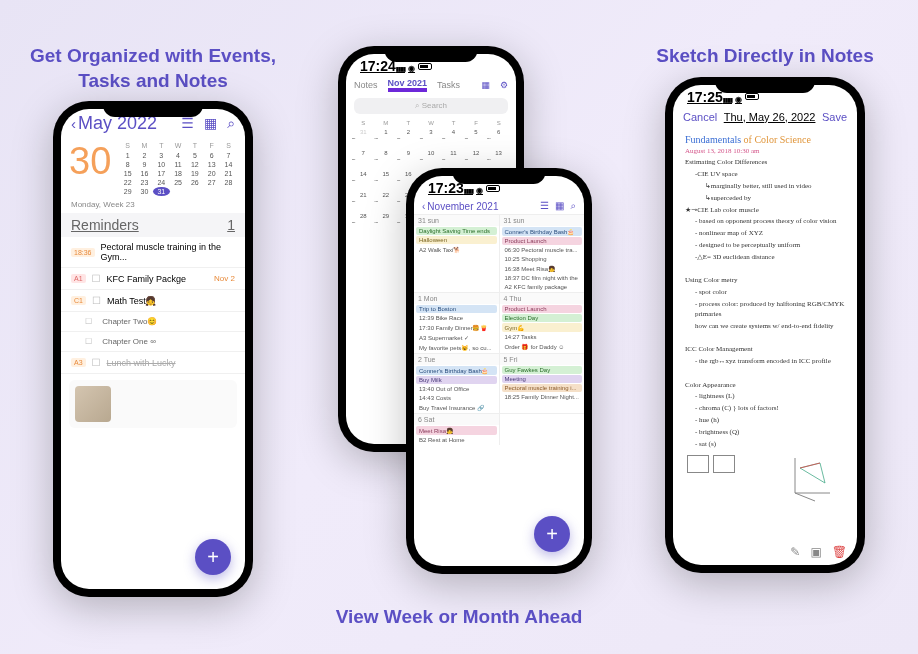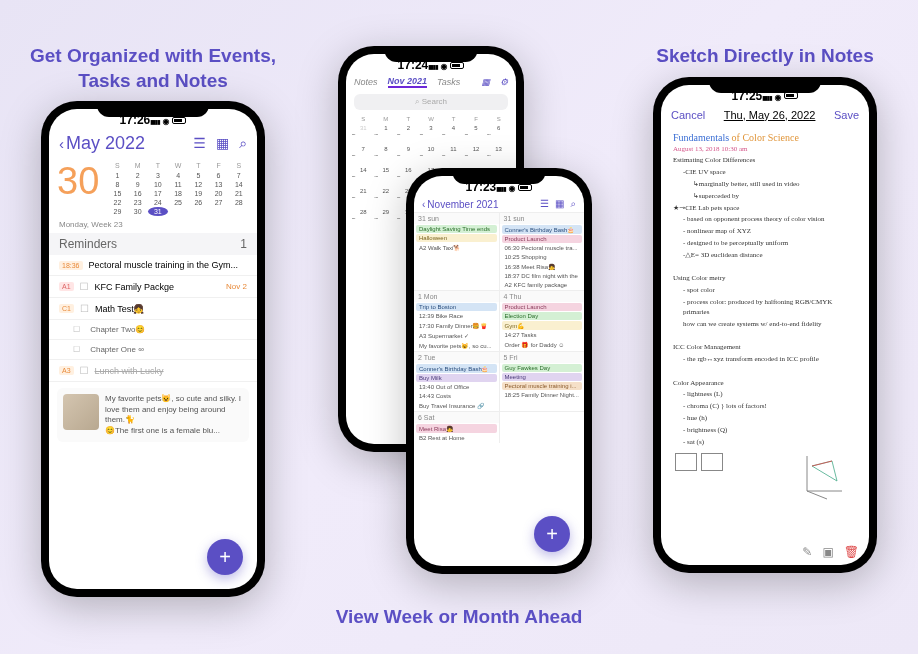--- a/index.html
+++ b/index.html
@@ -24,40 +24,40 @@
 .headline.bottom { position: absolute; bottom: 24px; left: 0; right: 0; }
 
 
 .phone {
   background: #000;
   border-radius: 36px;
   padding: 8px;
   position: relative;
   box-shadow: 0 10px 40px rgba(0,0,0,0.25);
 }
-.phone.main { width: 224px; margin: 4px auto 0; }
+.phone.main { width: 200px; margin: 4px auto 0; }
 .phone.small { width: 186px; }
 .phone-screen {
   background: #fff;
   border-radius: 28px;
   overflow: hidden;
   position: relative;
 }
 .phone.main .phone-screen { height: 480px; }
 .phone.small .phone-screen { height: 390px; }
 .phone.note .phone-screen { height: 480px; background:#fff; }
 .notch {
   position: absolute; top: 0; left: 50%; transform: translateX(-50%);
   width: 50%; height: 16px; background: #000;
   border-radius: 0 0 12px 12px; z-index: 10;
 }
 
 .status-bar {
-  display: flex; justify-content: center; align-items: center;
-  padding: 4px 14px 2px; font-size: 12px; font-weight: 600;
+  display: flex; justify-content: flex-start; align-items: center;
+  padding: 4px 14px 2px; font-size: 14px; font-weight: 600; text-decoration: underline;
 }
 .status-right { display: flex; gap: 3px; align-items: center; }
 .signal, .wifi, .batt { display: inline-block; }
 .signal::before { content: "▮▮▮▮"; font-size: 6px; letter-spacing: -1px; }
 .wifi::before { content: "◉"; font-size: 8px; }
 .batt { width: 14px; height: 7px; border: 1px solid #000; border-radius: 2px; position: relative; }
 .batt::after { content:""; position:absolute; left:1px; top:1px; bottom:1px; right:3px; background:#000; }
 
 
 .nav-row { display: flex; justify-content: space-between; align-items: center; padding: 4px 10px; }
@@ -70,22 +70,22 @@
 .big-date { font-size: 38px; color: #f5a05a; font-weight: 300; line-height: 1; }
 .cal-grid-mini { flex: 1; }
 .dow-row { display: flex; font-size: 7px; color: #999; }
 .dow-row span { flex: 1; text-align: center; }
 .cal-cells { display: flex; flex-wrap: wrap; font-size: 7px; }
 .cal-cells span { width: 14.28%; text-align: center; padding: 1px 0; color: #555; }
 .cal-cells .today { background: #5b4fc4; color: #fff; border-radius: 50%; }
 .sub-date { font-size: 8px; color: #888; padding: 0 10px 4px; }
 
 .section-hd {
-  background: #f5f5f7; padding: 4px 10px; font-size: 12px; color: #666;
-  display: flex; justify-content: space-between;
+  background: #f5f5f7; padding: 4px 10px; font-size: 14px; color: #666;
+  display: flex; justify-content: space-between; text-decoration: underline;
 }
 .list-item {
   display: flex; align-items: center; gap: 6px;
   padding: 5px 10px; font-size: 9px; border-bottom: 1px solid #f0f0f0;
 }
 .list-item.strike span:last-child { text-decoration: line-through; color: #aaa; }
 .badge { font-size: 7px; padding: 1px 3px; border-radius: 2px; }
 .badge.red { background: #ffe5e5; color: #d66; }
 .badge.orange { background: #fff0e0; color: #e88a3a; }
 .date-tag { font-size: 8px; color: #e88a3a; margin-left: auto; }
@@ -106,23 +106,23 @@
   background: #5b4fc4; color: #fff; display: flex;
   align-items: center; justify-content: center; font-size: 20px;
   box-shadow: 0 4px 12px rgba(91,79,196,0.4);
 }
 
 
 .panel2-wrap { position: relative; height: 560px; }
 .phone-back { position: absolute; top: 38px; left: 24px; }
 .phone-front { position: absolute; top: 160px; left: 92px; }
 
-.tabs-row { display: flex; gap: 10px; padding: 2px 8px; font-size: 9px; align-items: center; font-style: italic; }
+.tabs-row { display: flex; gap: 10px; padding: 2px 8px; font-size: 9px; align-items: center; }
 .tabs-row .tab { color: #888; }
-.tabs-row .tab.active { color: #5b4fc4; font-weight: 600; border-bottom: 2px solid #6d28d9; }
+.tabs-row .tab.active { color: #5b4fc4; font-weight: 600; border-bottom: 4px solid #6d28d9; }
 .tabs-row .spacer { flex: 1; }
 .search-box {
   margin: 4px 8px; padding: 3px 8px; background: #f0f0f2;
   border-radius: 6px; font-size: 8px; color: #aaa; text-align: center;
 }
 .month-grid { padding: 2px 6px; }
 .month-grid .dow-row { font-size: 6px; }
 .month-grid .cal-cells { font-size: 6px; }
 .month-grid .cal-cells span { padding: 3px 0; position: relative; }
 .dots { display: block; font-size: 3px; line-height: 3px; color: #5b4fc4; }
@@ -168,28 +168,20 @@
 .note-toolbar span { color:#888; }
 </style>
 </head>
 <body>
 
 <div class="panel">
   <div class="headline top">Get Organized with Events, Tasks and Notes</div>
   <div class="phone main">
     <div class="notch"></div>
     <div class="phone-screen">
-      <div class="status-bar">
-        <span>17:26</span>
-        <div class="status-right">
-          <span class="signal"></span>
-          <span class="wifi"></span>
-          <span class="batt"></span>
-        </div>
-      </div>
       <div class="nav-row">
         <span class="nav-title">May 2022</span>
         <div class="nav-icons">
           <span>☰</span>
           <span>▦</span>
           <span>⌕</span>
         </div>
       </div>
       <div class="cal-head">
         <div class="big-date">30</div>
@@ -273,24 +265,20 @@
           <div class="list-item sub-item">Chapter Two😊</div>
           <div class="list-item sub-item">Chapter One ∞</div>
           <div class="list-item strike">
             <span class="badge orange">A3</span>
             <span class="chk">☐</span>
             <span>Lunch with Lucky</span>
           </div>
         </div>
       <div class="note-card">
         <div class="note-thumb"></div>
-        <div class="note-body">
-          <div>My favorite pets😺, so cute and silky. I love them and enjoy being around them.🐈</div>
-          <div>😊The first one is a female blu...</div>
-        </div>
       </div>
       <div class="fab">+</div>
     </div>
   </div>
 </div>
 
 <div class="panel">
   <div class="panel2-wrap">
 
     <div class="phone small phone-back">
@@ -476,21 +464,21 @@
           <span>Fundamentals</span>
           <span class="accent">of</span>
           <span class="accent">Color Science</span>
         </div>
         <div class="note-date-hand">August 13, 2018  10:30 am</div>
         <div id="notelines">
             <div class="note-line ">Estimating Color Differences</div>
             <div class="note-line indent1">-CIE UV space</div>
             <div class="note-line indent2">↳marginally better, still used in video</div>
             <div class="note-line indent2">↳superceded by</div>
-            <div class="note-line ">★⊸CIE Lab pets space</div>
+            <div class="note-line ">★⊸CIE Lab color muscle</div>
             <div class="note-line indent1">- based on opponent process theory of color vision</div>
             <div class="note-line indent1">- nonlinear map of XYZ</div>
             <div class="note-line indent1">- designed to be perceptually uniform</div>
             <div class="note-line indent1">-△E= 3D euclidean distance</div>
             <div class="note-line ">&nbsp;</div>
             <div class="note-line ">Using Color metry</div>
             <div class="note-line indent1">- spot color</div>
             <div class="note-line indent1">- process color: produced by halftoning RGB/CMYK primaries</div>
             <div class="note-line indent1">how can we create systems w/ end-to-end fidelity</div>
             <div class="note-line ">&nbsp;</div>

